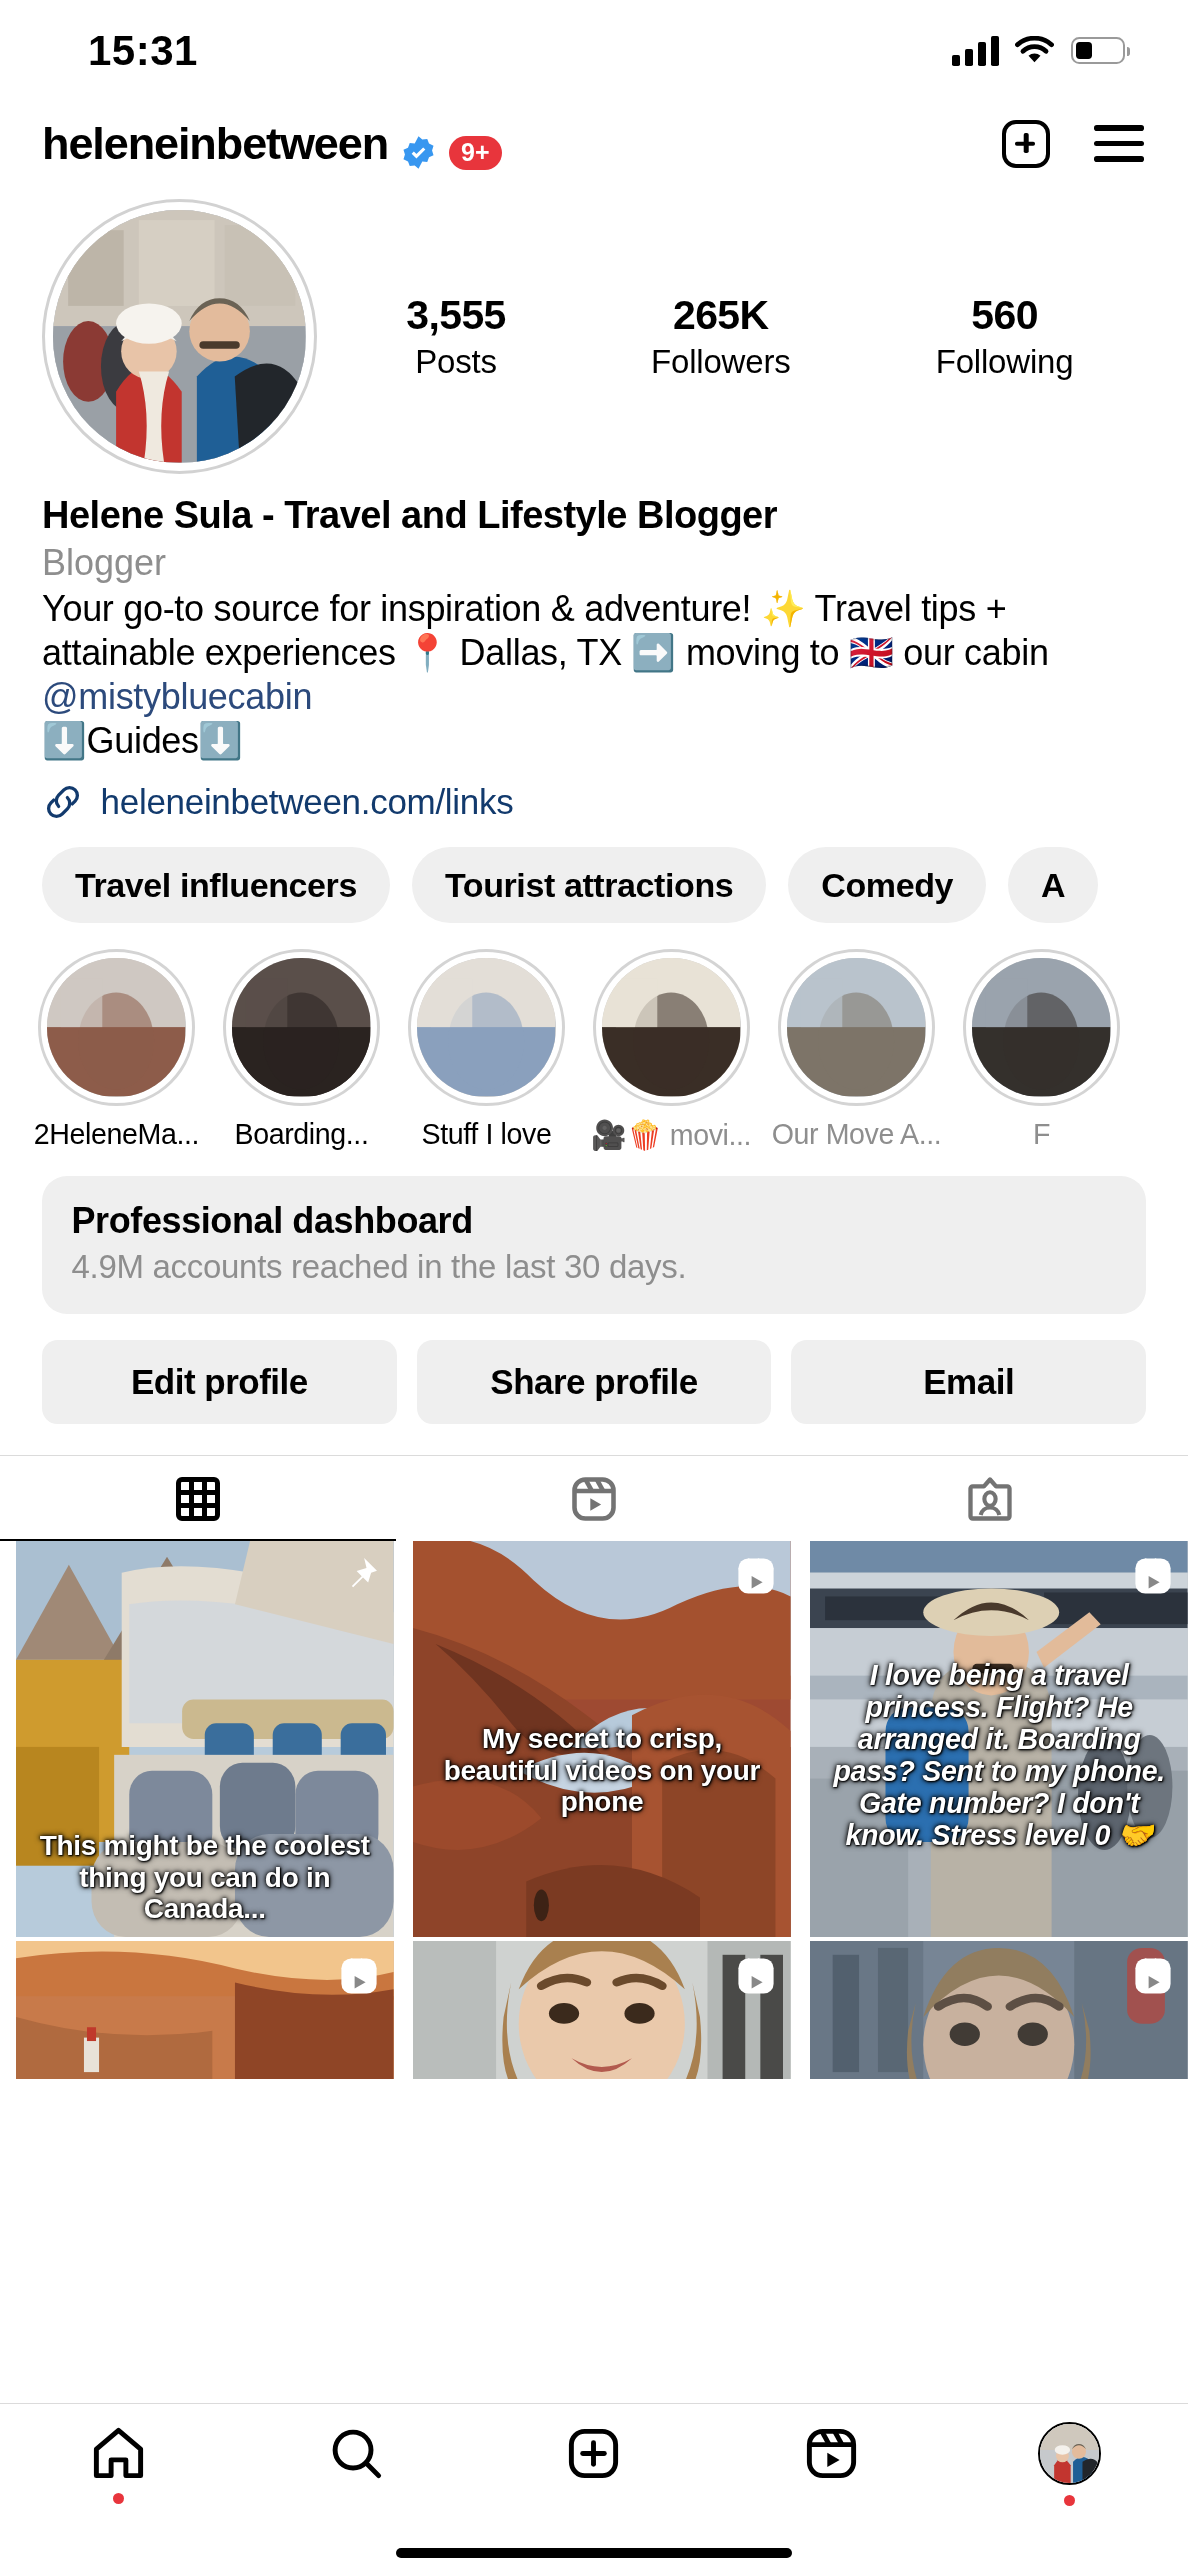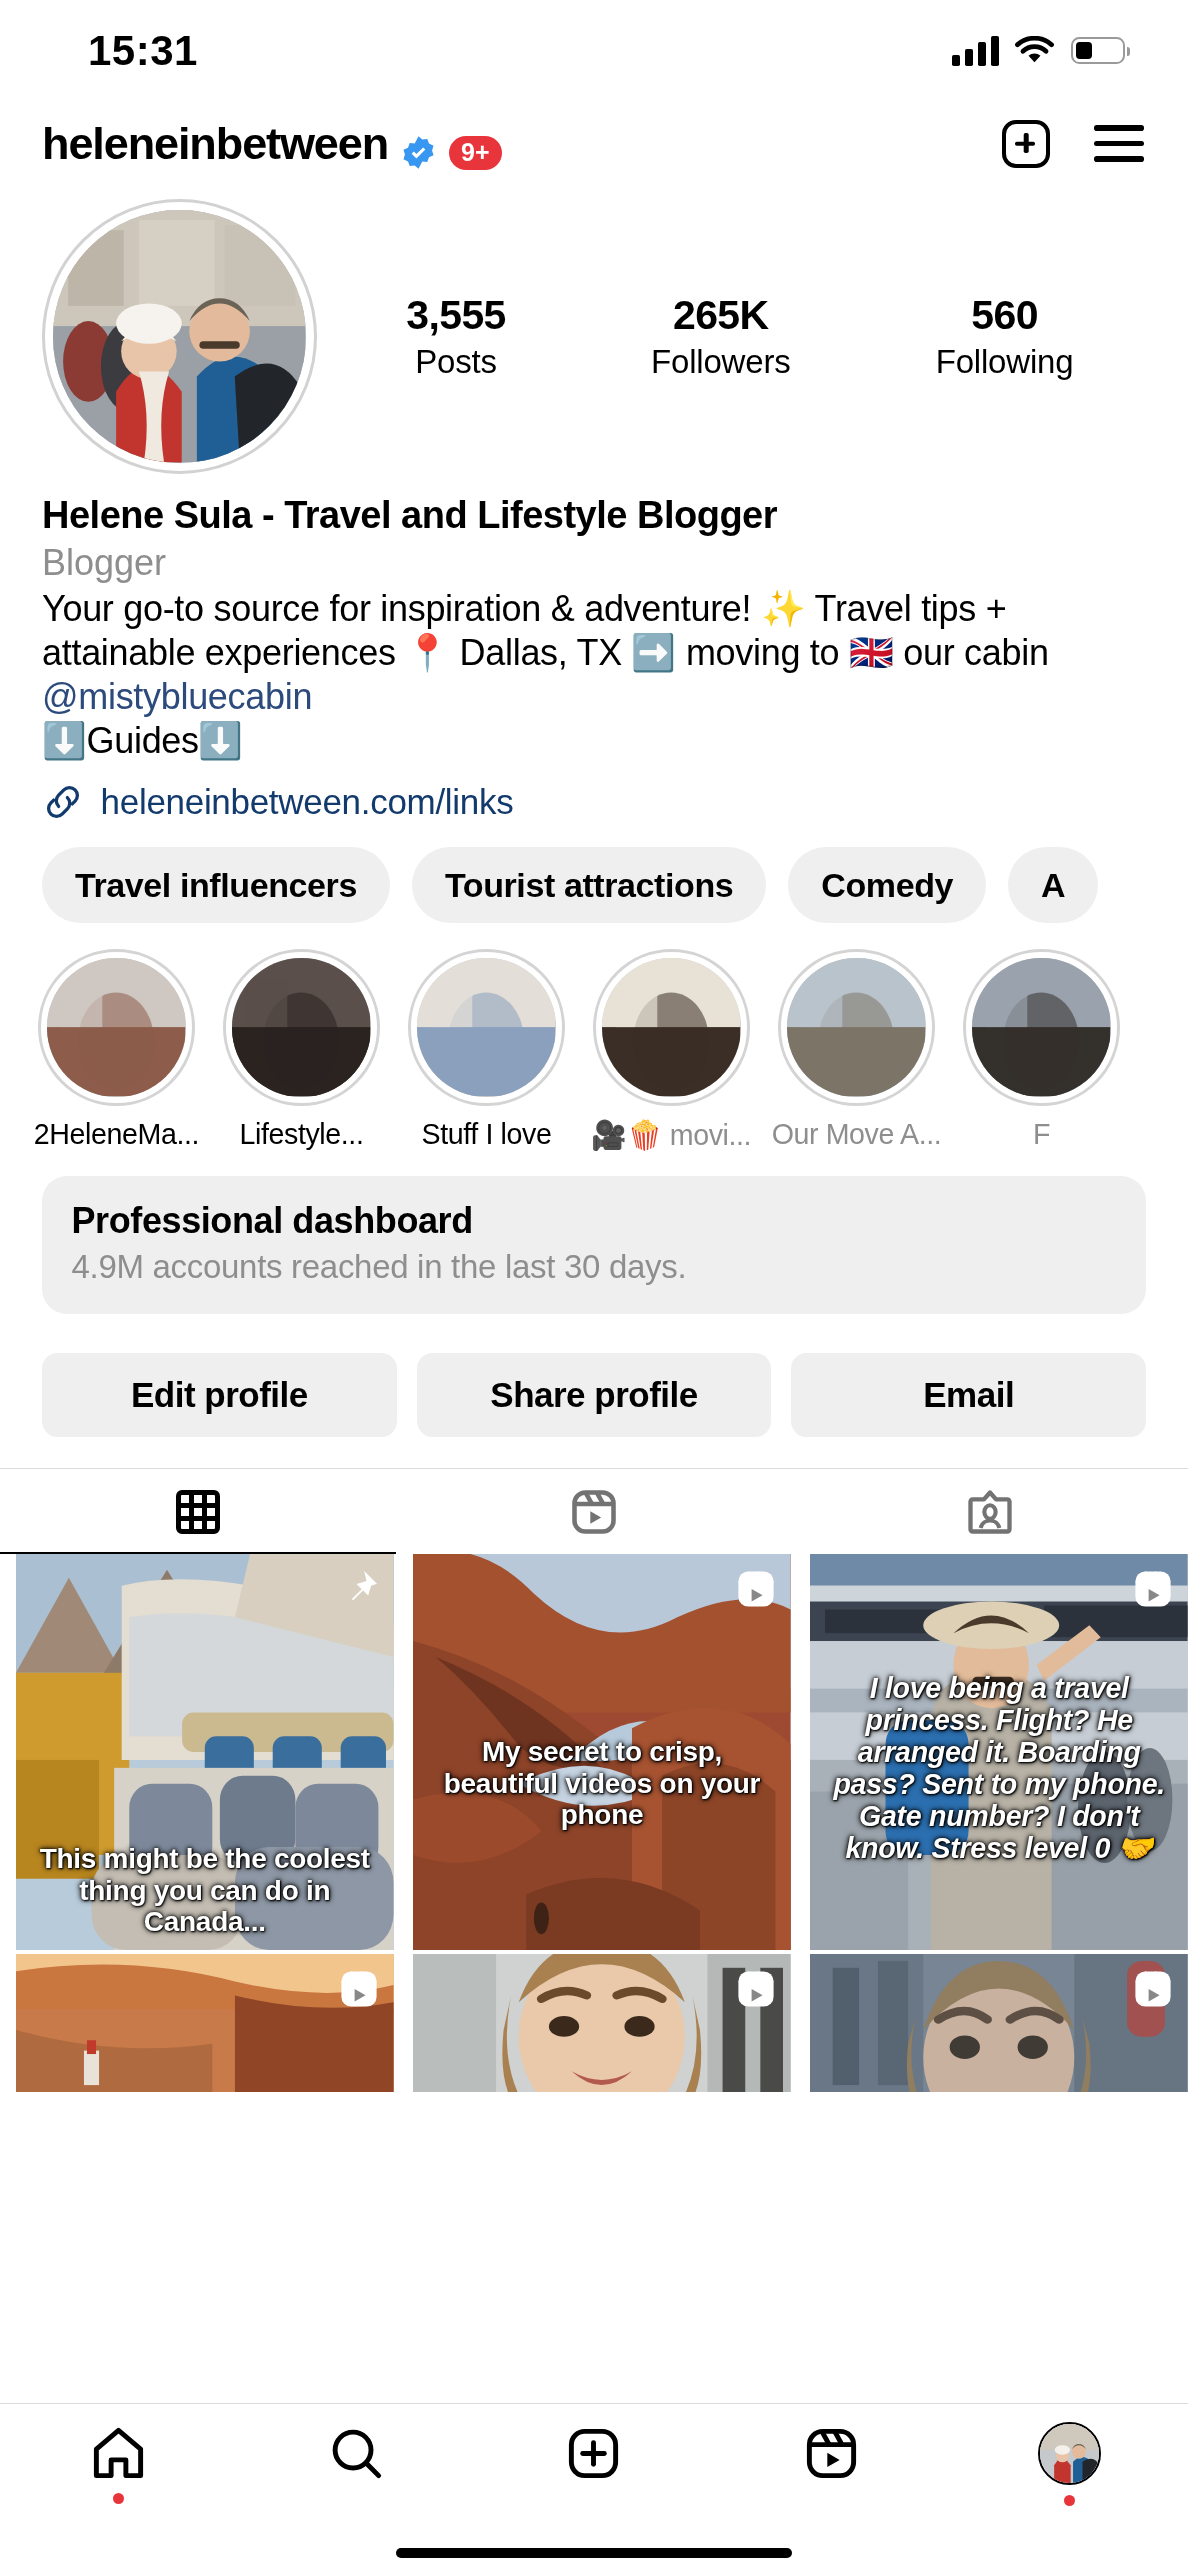--- a/index.html
+++ b/index.html
@@ -62,21 +62,21 @@
 
   
   .hls { display:flex; gap:8px; padding:26px 0 0 28px; overflow:hidden; }
   .hl { width:177px; flex:0 0 auto; text-align:center; }
   .hl .ring { width:157px; height:157px; margin:0 auto; border-radius:50%; border:3.7px solid #d4d4d4; padding:6.4px; }
   .hl .img { width:100%; height:100%; border-radius:50%; overflow:hidden; position:relative; background:#ccc; }
   .hl .cap { font-size:28.6px; margin-top:12px; white-space:nowrap; overflow:hidden; letter-spacing:-0.4px; }
   .hl .cap.muted { color:#8e8e8e; }
 
   
-  .dash { margin:24px 42px 17px; background:#efefef; border-radius:25px; padding:24px 29.5px 28px; }
+  .dash { margin:24px 42px 4px; background:#efefef; border-radius:25px; padding:24px 29.5px 28px; }
   .dash .t { font-size:36px; font-weight:700; letter-spacing:-0.4px; }
   .dash .s { font-size:33px; color:#8e8e8e; margin-top:6.4px; letter-spacing:-0.3px; }
 
   
   .acts { display:flex; gap:20px; padding:22px 42px 0; }
   .act { flex:1; background:#efefef; border-radius:15.7px; text-align:center; padding:22px 0; font-size:35px; font-weight:700; letter-spacing:-0.5px; }
 
   
   .tabs { display:flex; margin-top:31px; border-top:0.9px solid #dbdbdb; }
   .tab { flex:1; display:flex; align-items:center; justify-content:center; height:85px; position:relative; }
@@ -228,21 +228,21 @@
     </div>
     <div class="hl">
       <div class="ring">
         <div class="img"><svg width="100%" height="100%" viewBox="0 0 40 40" preserveAspectRatio="none">
             <rect width="40" height="40" fill="#5a4f4a"></rect>
             <rect y="20" width="40" height="20" fill="#2a2320"></rect>
             <ellipse cx="20" cy="24" rx="11" ry="14" fill="#2a2320" opacity=".55"></ellipse>
             <rect x="4" y="6" width="12" height="14" fill="#5a4f4a" opacity=".7"></rect>
           </svg></div>
       </div>
-      <div class="cap">Lifestyle...</div>
+      <div class="cap">Boarding...</div>
     </div>
     <div class="hl">
       <div class="ring">
         <div class="img"><svg width="100%" height="100%" viewBox="0 0 40 40" preserveAspectRatio="none">
             <rect width="40" height="40" fill="#e3ded7"></rect>
             <rect y="20" width="40" height="20" fill="#8aa0bd"></rect>
             <ellipse cx="20" cy="24" rx="11" ry="14" fill="#8aa0bd" opacity=".55"></ellipse>
             <rect x="4" y="6" width="12" height="14" fill="#e3ded7" opacity=".7"></rect>
           </svg></div>
       </div>

